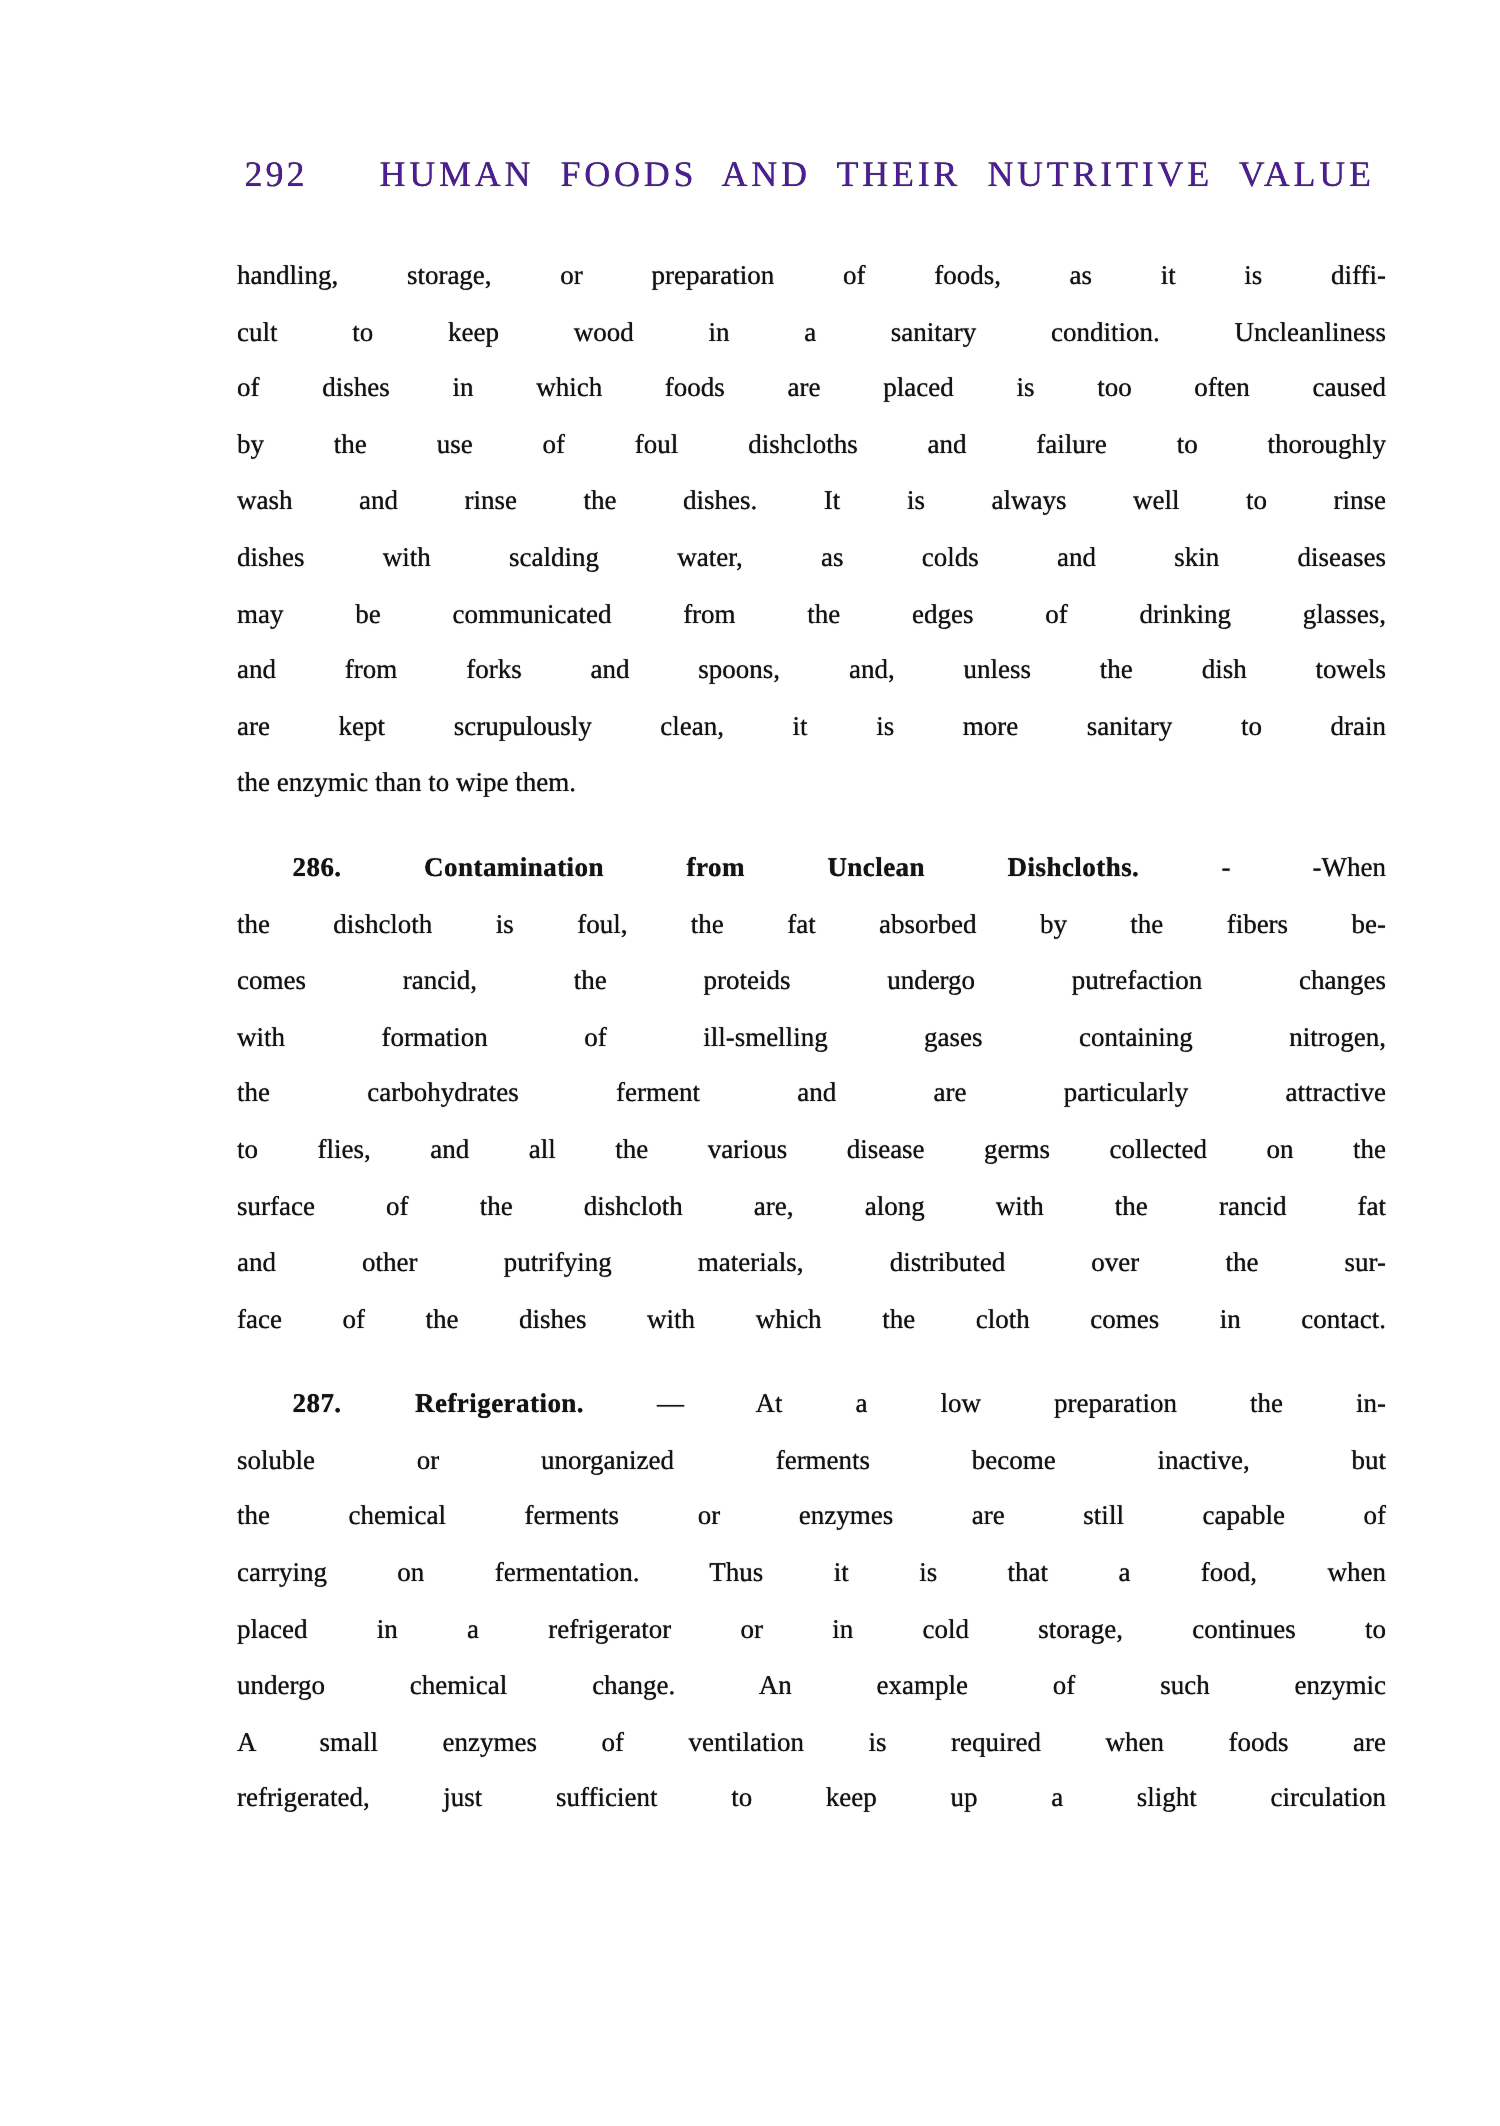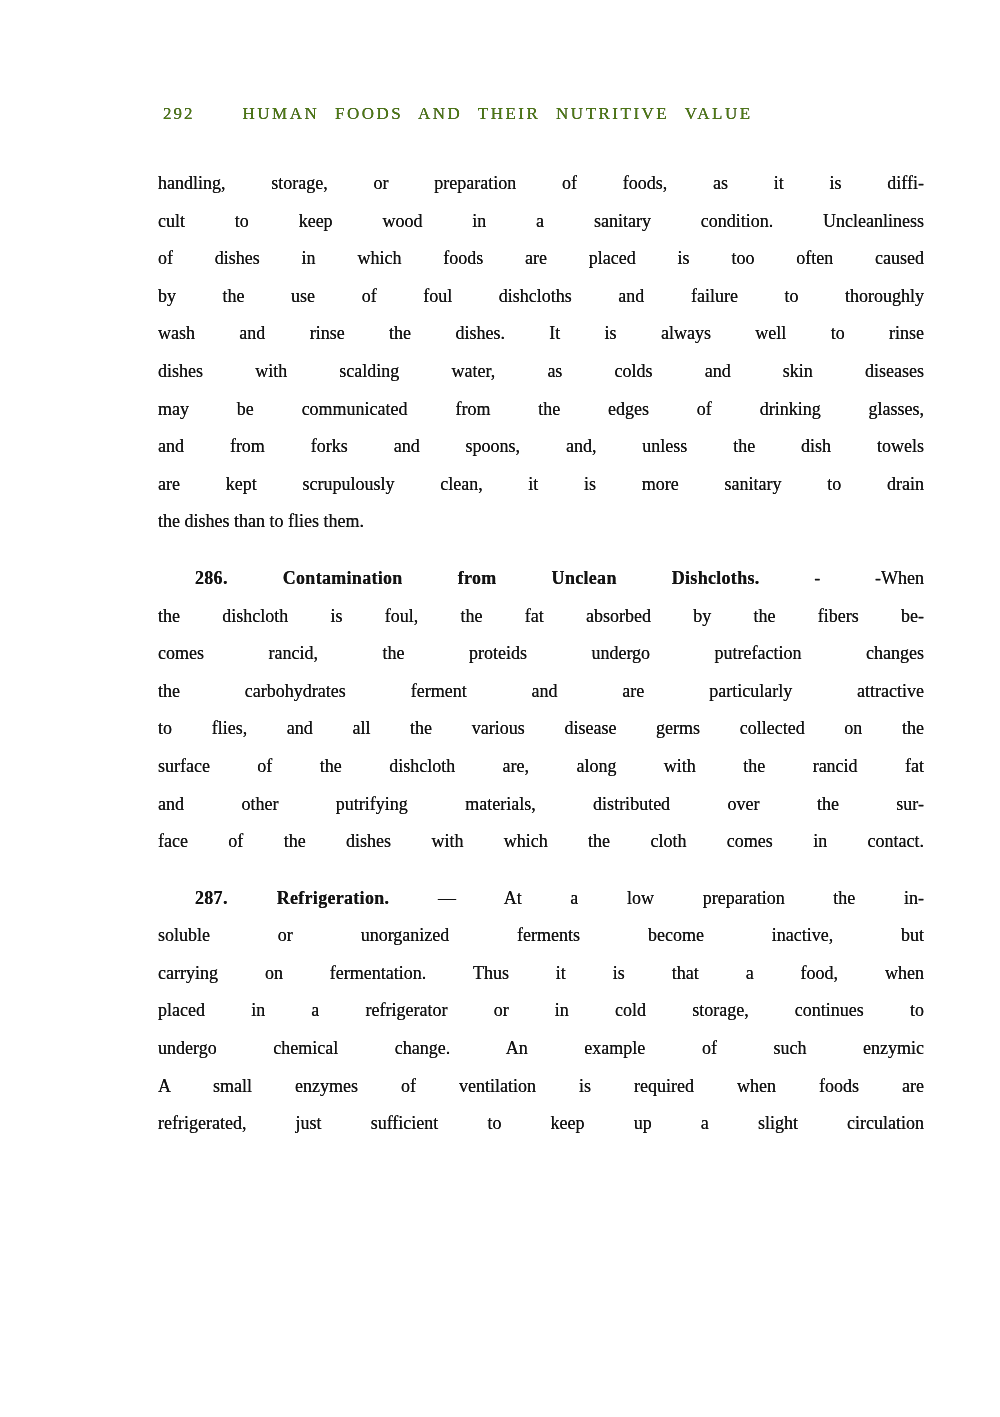--- a/index.html
+++ b/index.html
@@ -16,22 +16,22 @@
     font-family: "Liberation Serif", "DejaVu Serif", serif;
     overflow: hidden;
   }
   .running-header {
     position: absolute;
     top: 104px;
     left: 163px;
     right: 95px;
     display: flex;
     align-items: baseline;
-    font-size: 17px;
-    color: #4d7c0f;
+    font-size: 24px;
+    color: #4c1d95;
     text-shadow: 0 0 0.5px #222;
   }
   .page-number {
     letter-spacing: 2px;
     margin-right: 48px;
   }
   .running-title {
     letter-spacing: 2.5px;
     word-spacing: 9px;
     white-space: nowrap;
@@ -76,35 +76,37 @@
       <div class="paragraph">
         <div class="text-line"><span>handling, storage, or preparation of foods, as it is diffi-</span></div>
         <div class="text-line"><span>cult to keep wood in a sanitary condition.  Uncleanliness</span></div>
         <div class="text-line"><span>of dishes in which foods are placed is too often caused</span></div>
         <div class="text-line"><span>by the use of foul dishcloths and failure to thoroughly</span></div>
         <div class="text-line"><span>wash and rinse the dishes.  It is always well to rinse</span></div>
         <div class="text-line"><span>dishes with scalding water, as colds and skin diseases</span></div>
         <div class="text-line"><span>may be communicated from the edges of drinking glasses,</span></div>
         <div class="text-line"><span>and from forks and spoons, and, unless the dish towels</span></div>
         <div class="text-line"><span>are kept scrupulously clean, it is more sanitary to drain</span></div>
-        <div class="text-line last-left"><span>the dishes than to flies them.</span></div>
+        <div class="text-line last-left"><span>the enzymic than to wipe them.</span></div>
       </div>
       <div class="paragraph">
         <div class="text-line indent"><span class="seg-bold">286.  Contamination from Unclean Dishcloths.</span><span> - -When</span></div>
         <div class="text-line"><span>the dishcloth is foul, the fat absorbed by the fibers be-</span></div>
         <div class="text-line"><span>comes rancid, the proteids undergo putrefaction changes</span></div>
+        <div class="text-line"><span>with formation of ill-smelling gases containing nitrogen,</span></div>
         <div class="text-line"><span>the carbohydrates ferment and are particularly attractive</span></div>
         <div class="text-line"><span>to flies, and all the various disease germs collected on the</span></div>
         <div class="text-line"><span>surface of the dishcloth are, along with the rancid fat</span></div>
         <div class="text-line"><span>and other putrifying materials, distributed over the sur-</span></div>
         <div class="text-line"><span>face of the dishes with which the cloth comes in contact.</span></div>
       </div>
       <div class="paragraph">
         <div class="text-line indent"><span class="seg-bold">287.  Refrigeration.</span><span> — At a low preparation the in-</span></div>
         <div class="text-line"><span>soluble or unorganized ferments become inactive, but</span></div>
+        <div class="text-line"><span>the chemical ferments or enzymes are still capable of</span></div>
         <div class="text-line"><span>carrying on fermentation.  Thus it is that a food, when</span></div>
         <div class="text-line"><span>placed in a refrigerator or in cold storage, continues to</span></div>
         <div class="text-line"><span>undergo chemical change.  An example of such enzymic</span></div>
         <div class="text-line"><span>A small enzymes of ventilation is required when foods are</span></div>
         <div class="text-line"><span>refrigerated, just sufficient to keep up a slight circulation</span></div>
       </div>
     </div>
 </div>
 
 </body></html>

